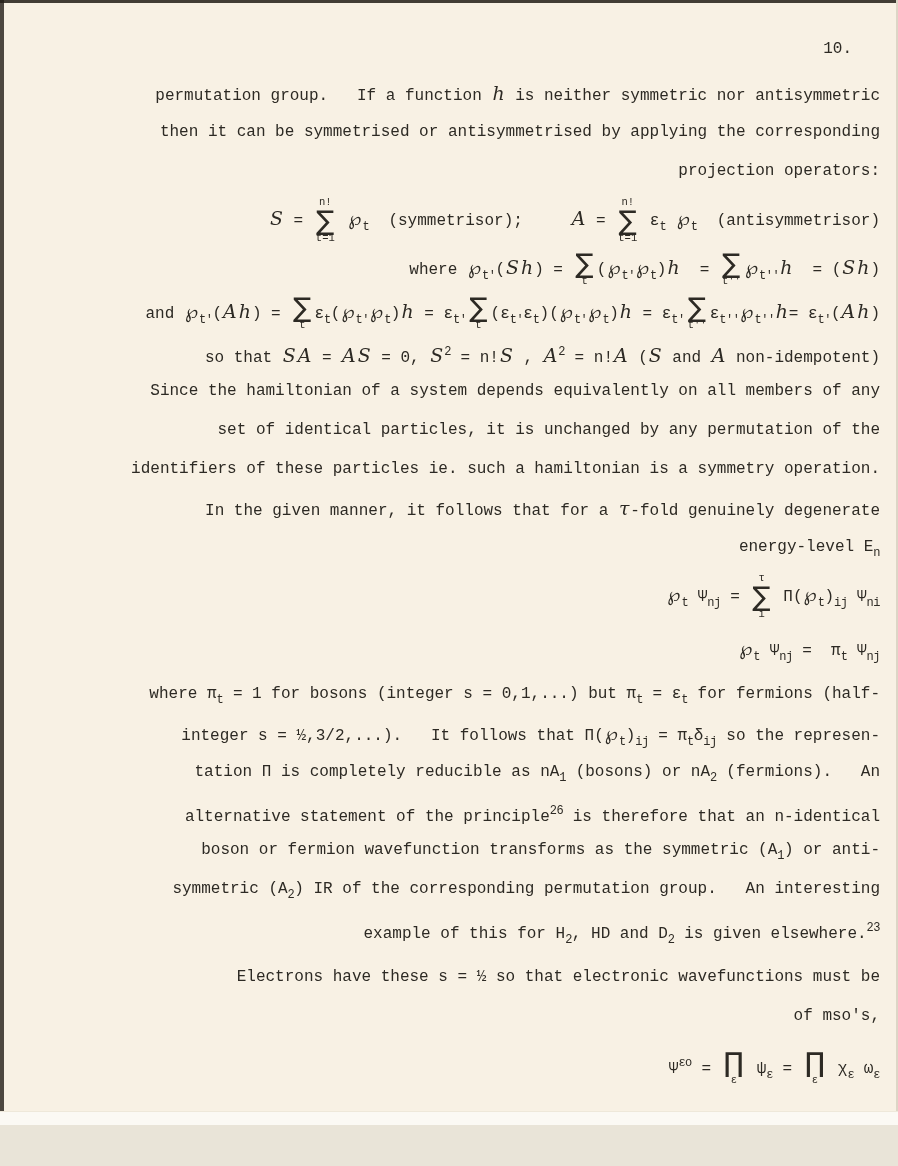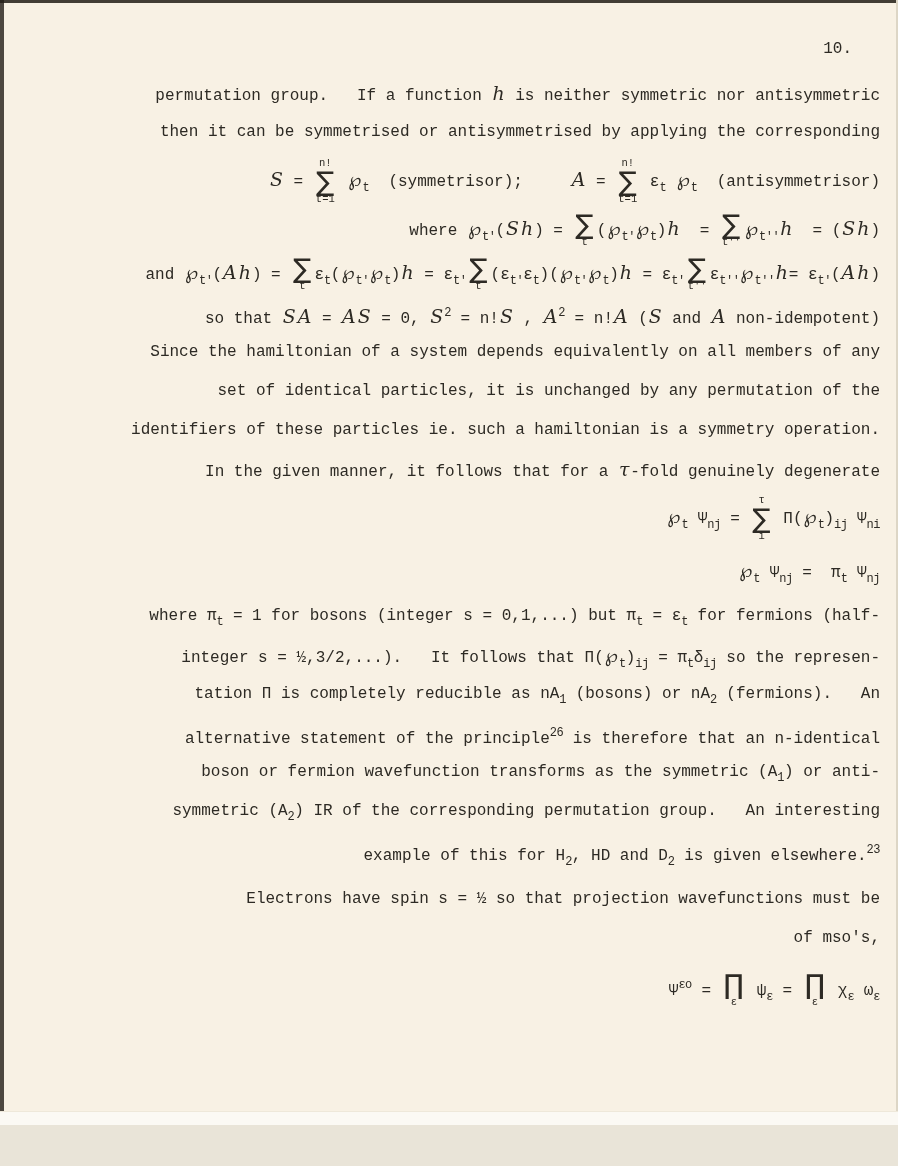--- a/index.html
+++ b/index.html
@@ -52,34 +52,36 @@
   <div class="edge-top" data-name="scan-edge-top"></div>
   <div class="edge-left" data-name="scan-edge-left"></div>
   <div class="edge-right" data-name="scan-edge-right"></div>
   <div class="strip-bottom" data-name="scan-bottom-strip"></div>
 
   <div class="pagenum" data-name="page-number">10.</div>
 
   <div class="pbody" data-name="page-body">
       <div class="line body" data-name="text-line"><span class="tk" data-name="text-run">permutation group.   If a function </span><span class="scr" data-name="script-letter">h</span><span class="tk" data-name="text-run"> is neither symmetric nor antisymmetric</span></div>
       <div class="line body" data-name="text-line"><span class="tk" data-name="text-run">then it can be symmetrised or antisymmetrised by applying the corresponding</span></div>
+      <div class="line body" data-name="text-line"><span class="tk" data-name="text-run">projection operators:</span></div>
       <div class="line eq" data-name="equation-symmetrisor-antisymmetrisor"><span class="scr" data-name="script-letter">S</span><span class="tk" data-name="text-run"> = </span><span class="bigop" data-name="big-operator"><span class="lim top" data-name="operator-upper-limit">n!</span><span class="op" data-name="operator-glyph">∑</span><span class="lim bot" data-name="operator-lower-limit">t=1</span></span><span class="tk" data-name="text-run"> </span><span class="scr" data-name="script-letter">℘</span><span class="sb" data-name="subscript">t</span><span class="tk" data-name="text-run">  (symmetrisor);     </span><span class="scr" data-name="script-letter">A</span><span class="tk" data-name="text-run"> = </span><span class="bigop" data-name="big-operator"><span class="lim top" data-name="operator-upper-limit">n!</span><span class="op" data-name="operator-glyph">∑</span><span class="lim bot" data-name="operator-lower-limit">t=1</span></span><span class="tk" data-name="text-run"> ε</span><span class="sb" data-name="subscript">t</span><span class="tk" data-name="text-run"> </span><span class="scr" data-name="script-letter">℘</span><span class="sb" data-name="subscript">t</span><span class="tk" data-name="text-run">  (antisymmetrisor)</span></div>
       <div class="line mathline" data-name="equation-symmetrisor-expansion"><span class="tk" data-name="text-run">where </span><span class="scr" data-name="script-letter">℘</span><span class="sb" data-name="subscript">t'</span><span class="tk" data-name="text-run">(</span><span class="scr" data-name="script-letter">S</span><span class="scr" data-name="script-letter">h</span><span class="tk" data-name="text-run">) = </span><span class="bigop" data-name="big-operator"><span class="op" data-name="operator-glyph">∑</span><span class="lim bot" data-name="operator-lower-limit">t</span></span><span class="tk" data-name="text-run">(</span><span class="scr" data-name="script-letter">℘</span><span class="sb" data-name="subscript">t'</span><span class="scr" data-name="script-letter">℘</span><span class="sb" data-name="subscript">t</span><span class="tk" data-name="text-run">)</span><span class="scr" data-name="script-letter">h</span><span class="tk" data-name="text-run">  = </span><span class="bigop" data-name="big-operator"><span class="op" data-name="operator-glyph">∑</span><span class="lim bot" data-name="operator-lower-limit">t''</span></span><span class="scr" data-name="script-letter">℘</span><span class="sb" data-name="subscript">t''</span><span class="scr" data-name="script-letter">h</span><span class="tk" data-name="text-run">  = (</span><span class="scr" data-name="script-letter">S</span><span class="scr" data-name="script-letter">h</span><span class="tk" data-name="text-run">)</span></div>
       <div class="line mathline" data-name="equation-antisymmetrisor-expansion"><span class="tk" data-name="text-run">and </span><span class="scr" data-name="script-letter">℘</span><span class="sb" data-name="subscript">t'</span><span class="tk" data-name="text-run">(</span><span class="scr" data-name="script-letter">A</span><span class="scr" data-name="script-letter">h</span><span class="tk" data-name="text-run">) = </span><span class="bigop" data-name="big-operator"><span class="op" data-name="operator-glyph">∑</span><span class="lim bot" data-name="operator-lower-limit">t</span></span><span class="tk" data-name="text-run">ε</span><span class="sb" data-name="subscript">t</span><span class="tk" data-name="text-run">(</span><span class="scr" data-name="script-letter">℘</span><span class="sb" data-name="subscript">t'</span><span class="scr" data-name="script-letter">℘</span><span class="sb" data-name="subscript">t</span><span class="tk" data-name="text-run">)</span><span class="scr" data-name="script-letter">h</span><span class="tk" data-name="text-run"> = ε</span><span class="sb" data-name="subscript">t'</span><span class="bigop" data-name="big-operator"><span class="op" data-name="operator-glyph">∑</span><span class="lim bot" data-name="operator-lower-limit">t</span></span><span class="tk" data-name="text-run">(ε</span><span class="sb" data-name="subscript">t'</span><span class="tk" data-name="text-run">ε</span><span class="sb" data-name="subscript">t</span><span class="tk" data-name="text-run">)(</span><span class="scr" data-name="script-letter">℘</span><span class="sb" data-name="subscript">t'</span><span class="scr" data-name="script-letter">℘</span><span class="sb" data-name="subscript">t</span><span class="tk" data-name="text-run">)</span><span class="scr" data-name="script-letter">h</span><span class="tk" data-name="text-run"> = ε</span><span class="sb" data-name="subscript">t'</span><span class="bigop" data-name="big-operator"><span class="op" data-name="operator-glyph">∑</span><span class="lim bot" data-name="operator-lower-limit">t''</span></span><span class="tk" data-name="text-run">ε</span><span class="sb" data-name="subscript">t''</span><span class="scr" data-name="script-letter">℘</span><span class="sb" data-name="subscript">t''</span><span class="scr" data-name="script-letter">h</span><span class="tk" data-name="text-run">= ε</span><span class="sb" data-name="subscript">t'</span><span class="tk" data-name="text-run">(</span><span class="scr" data-name="script-letter">A</span><span class="scr" data-name="script-letter">h</span><span class="tk" data-name="text-run">)</span></div>
       <div class="line body" data-name="equation-idempotency"><span class="tk" data-name="text-run">so that </span><span class="scr" data-name="script-letter">S</span><span class="scr" data-name="script-letter">A</span><span class="tk" data-name="text-run"> = </span><span class="scr" data-name="script-letter">A</span><span class="scr" data-name="script-letter">S</span><span class="tk" data-name="text-run"> = 0, </span><span class="scr" data-name="script-letter">S</span><span class="sp" data-name="superscript">2</span><span class="tk" data-name="text-run"> = n!</span><span class="scr" data-name="script-letter">S</span><span class="tk" data-name="text-run"> , </span><span class="scr" data-name="script-letter">A</span><span class="sp" data-name="superscript">2</span><span class="tk" data-name="text-run"> = n!</span><span class="scr" data-name="script-letter">A</span><span class="tk" data-name="text-run"> (</span><span class="scr" data-name="script-letter">S</span><span class="tk" data-name="text-run"> and </span><span class="scr" data-name="script-letter">A</span><span class="tk" data-name="text-run"> non-idempotent)</span></div>
       <div class="line body" data-name="text-line"><span class="tk" data-name="text-run">Since the hamiltonian of a system depends equivalently on all members of any</span></div>
       <div class="line body" data-name="text-line"><span class="tk" data-name="text-run">set of identical particles, it is unchanged by any permutation of the</span></div>
       <div class="line body" data-name="text-line"><span class="tk" data-name="text-run">identifiers of these particles ie. such a hamiltonian is a symmetry operation.</span></div>
       <div class="line body" data-name="text-line"><span class="tk" data-name="text-run">In the given manner, it follows that for a </span><span class="scr" data-name="script-letter">τ</span><span class="tk" data-name="text-run">-fold genuinely degenerate</span></div>
+      <div class="line body" data-name="text-line"><span class="tk" data-name="text-run">energy-level E</span><span class="sb" data-name="subscript">n</span></div>
       <div class="line eq" data-name="equation-representation-expansion"><span class="scr" data-name="script-letter">℘</span><span class="sb" data-name="subscript">t</span><span class="tk" data-name="text-run"> Ψ</span><span class="sb" data-name="subscript">nj</span><span class="tk" data-name="text-run"> = </span><span class="bigop" data-name="big-operator"><span class="lim top" data-name="operator-upper-limit">τ</span><span class="op" data-name="operator-glyph">∑</span><span class="lim bot" data-name="operator-lower-limit">i</span></span><span class="tk" data-name="text-run"> Π(</span><span class="scr" data-name="script-letter">℘</span><span class="sb" data-name="subscript">t</span><span class="tk" data-name="text-run">)</span><span class="sb" data-name="subscript">ij</span><span class="tk" data-name="text-run"> Ψ</span><span class="sb" data-name="subscript">ni</span></div>
       <div class="line eq" data-name="equation-pauli-principle"><span class="scr" data-name="script-letter">℘</span><span class="sb" data-name="subscript">t</span><span class="tk" data-name="text-run"> Ψ</span><span class="sb" data-name="subscript">nj</span><span class="tk" data-name="text-run"> =  π</span><span class="sb" data-name="subscript">t</span><span class="tk" data-name="text-run"> Ψ</span><span class="sb" data-name="subscript">nj</span></div>
       <div class="line body" data-name="text-line"><span class="tk" data-name="text-run">where π</span><span class="sb" data-name="subscript">t</span><span class="tk" data-name="text-run"> = 1 for bosons (integer s = 0,1,...) but π</span><span class="sb" data-name="subscript">t</span><span class="tk" data-name="text-run"> = ε</span><span class="sb" data-name="subscript">t</span><span class="tk" data-name="text-run"> for fermions (half-</span></div>
       <div class="line body" data-name="text-line"><span class="tk" data-name="text-run">integer s = ½,3/2,...).   It follows that Π(</span><span class="scr" data-name="script-letter">℘</span><span class="sb" data-name="subscript">t</span><span class="tk" data-name="text-run">)</span><span class="sb" data-name="subscript">ij</span><span class="tk" data-name="text-run"> = π</span><span class="sb" data-name="subscript">t</span><span class="tk" data-name="text-run">δ</span><span class="sb" data-name="subscript">ij</span><span class="tk" data-name="text-run"> so the represen-</span></div>
       <div class="line body" data-name="text-line"><span class="tk" data-name="text-run">tation Π is completely reducible as nA</span><span class="sb" data-name="subscript">1</span><span class="tk" data-name="text-run"> (bosons) or nA</span><span class="sb" data-name="subscript">2</span><span class="tk" data-name="text-run"> (fermions).   An</span></div>
       <div class="line body" data-name="text-line"><span class="tk" data-name="text-run">alternative statement of the principle</span><span class="sp" data-name="superscript">26</span><span class="tk" data-name="text-run"> is therefore that an n-identical</span></div>
       <div class="line body" data-name="text-line"><span class="tk" data-name="text-run">boson or fermion wavefunction transforms as the symmetric (A</span><span class="sb" data-name="subscript">1</span><span class="tk" data-name="text-run">) or anti-</span></div>
       <div class="line body" data-name="text-line"><span class="tk" data-name="text-run">symmetric (A</span><span class="sb" data-name="subscript">2</span><span class="tk" data-name="text-run">) IR of the corresponding permutation group.   An interesting</span></div>
       <div class="line body" data-name="text-line"><span class="tk" data-name="text-run">example of this for H</span><span class="sb" data-name="subscript">2</span><span class="tk" data-name="text-run">, HD and D</span><span class="sb" data-name="subscript">2</span><span class="tk" data-name="text-run"> is given elsewhere.</span><span class="sp" data-name="superscript">23</span></div>
-      <div class="line body para" data-name="text-line"><span class="tk" data-name="text-run">      Electrons have spin s = ½ so that projection wavefunctions must be</span></div>
+      <div class="line body para" data-name="text-line"><span class="tk" data-name="text-run">      Electrons have these s = ½ so that electronic wavefunctions must be</span></div>
       <div class="line body" data-name="text-line"><span class="tk" data-name="text-run">of mso's,</span></div>
       <div class="line eq" data-name="equation-hartree-product"><span class="tk" data-name="text-run">Ψ</span><span class="sp" data-name="superscript">εo</span><span class="tk" data-name="text-run"> = </span><span class="bigop" data-name="big-operator"><span class="op" data-name="operator-glyph">∏</span><span class="lim bot" data-name="operator-lower-limit">ε</span></span><span class="tk" data-name="text-run"> ψ</span><span class="sb" data-name="subscript">ε</span><span class="tk" data-name="text-run"> = </span><span class="bigop" data-name="big-operator"><span class="op" data-name="operator-glyph">∏</span><span class="lim bot" data-name="operator-lower-limit">ε</span></span><span class="tk" data-name="text-run"> χ</span><span class="sb" data-name="subscript">ε</span><span class="tk" data-name="text-run"> ω</span><span class="sb" data-name="subscript">ε</span></div>
     </div>
 </div>
 
 </body></html>

